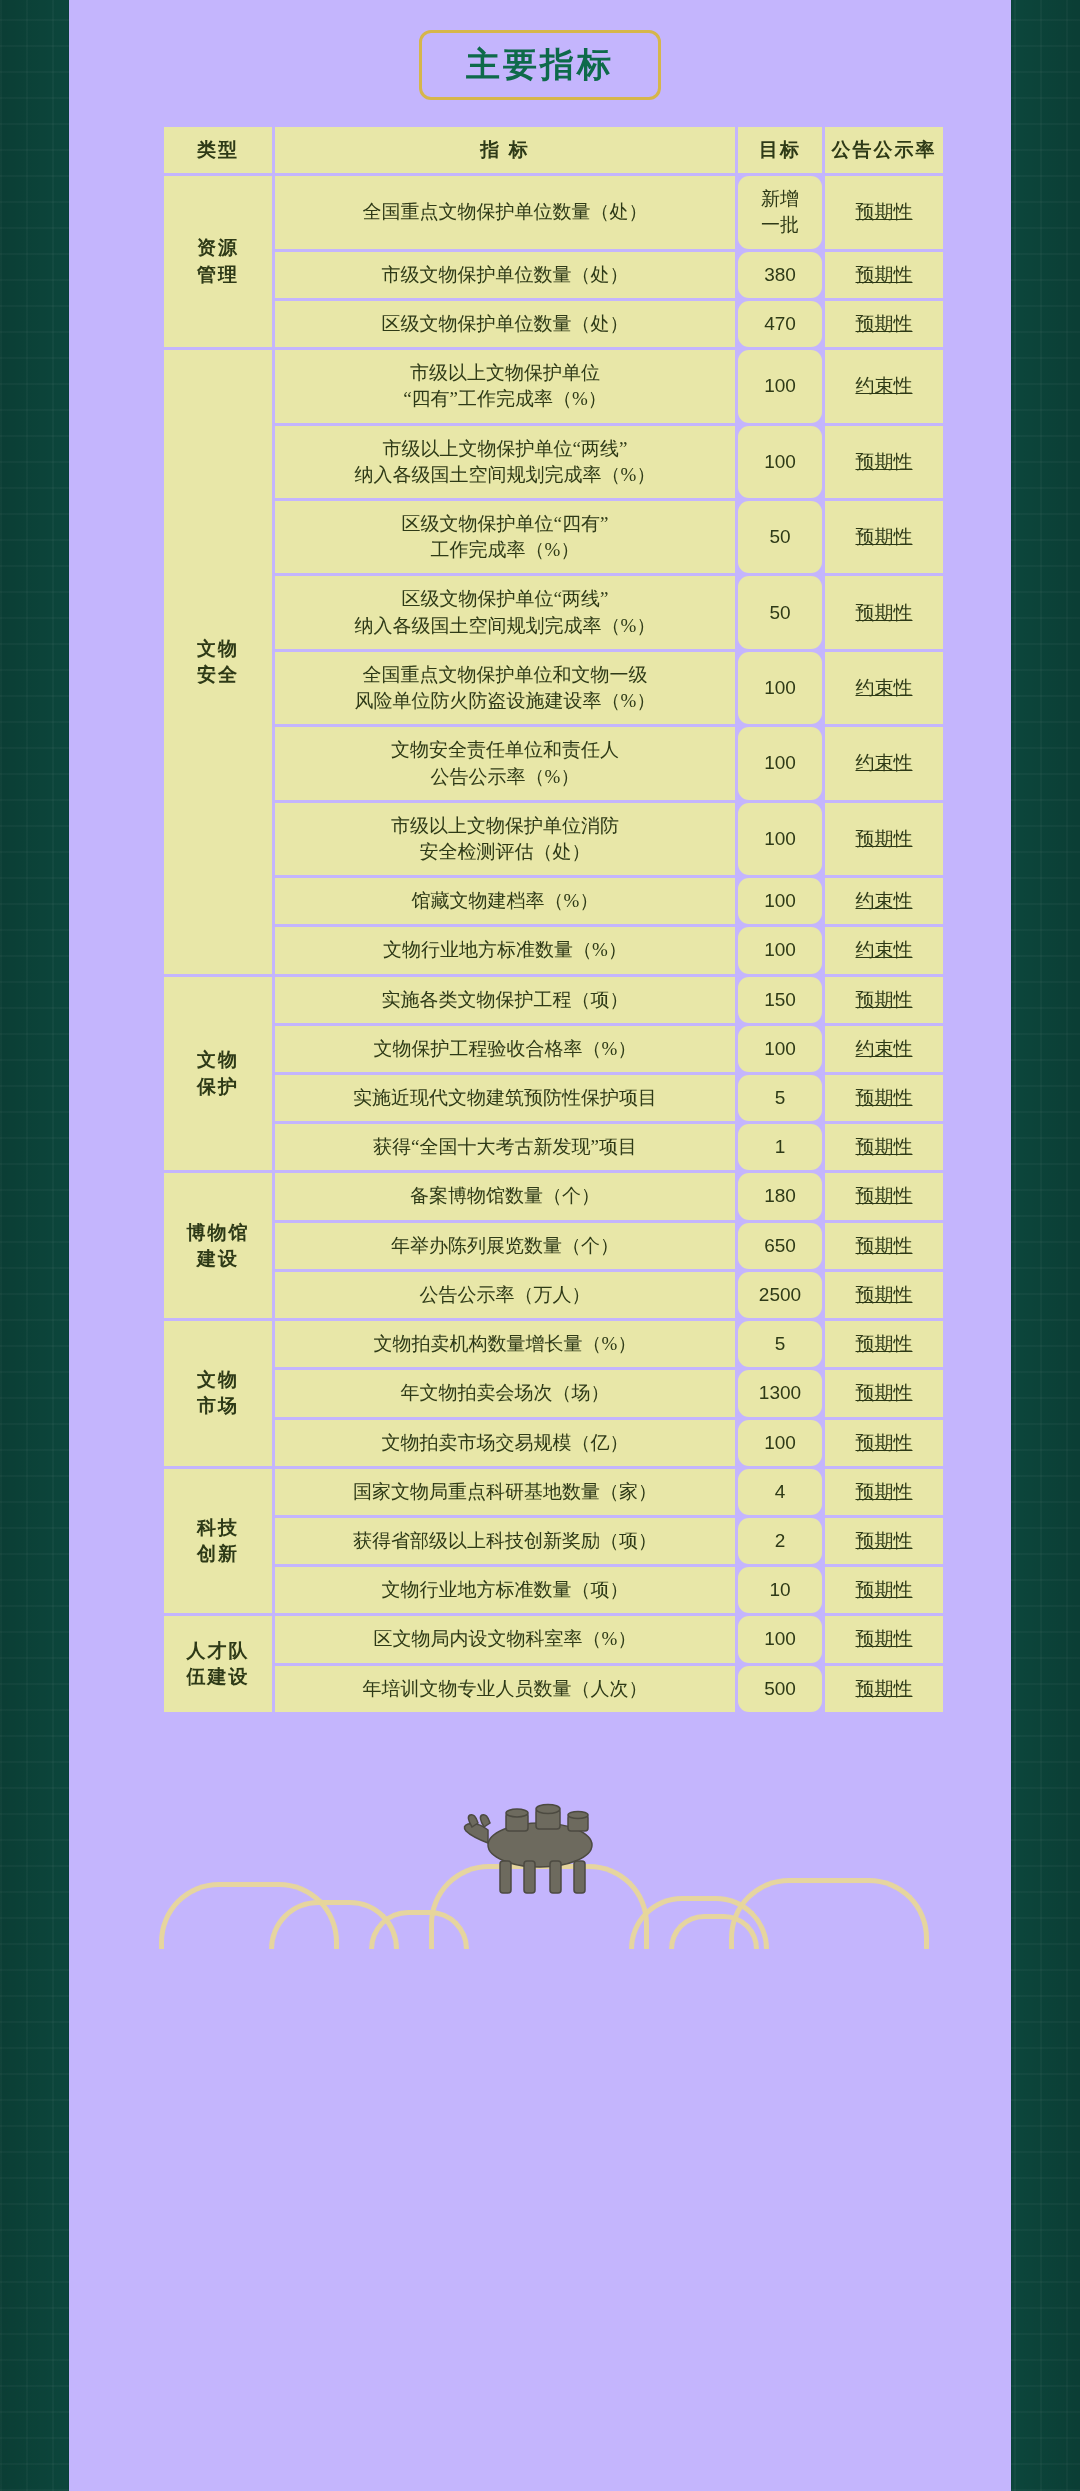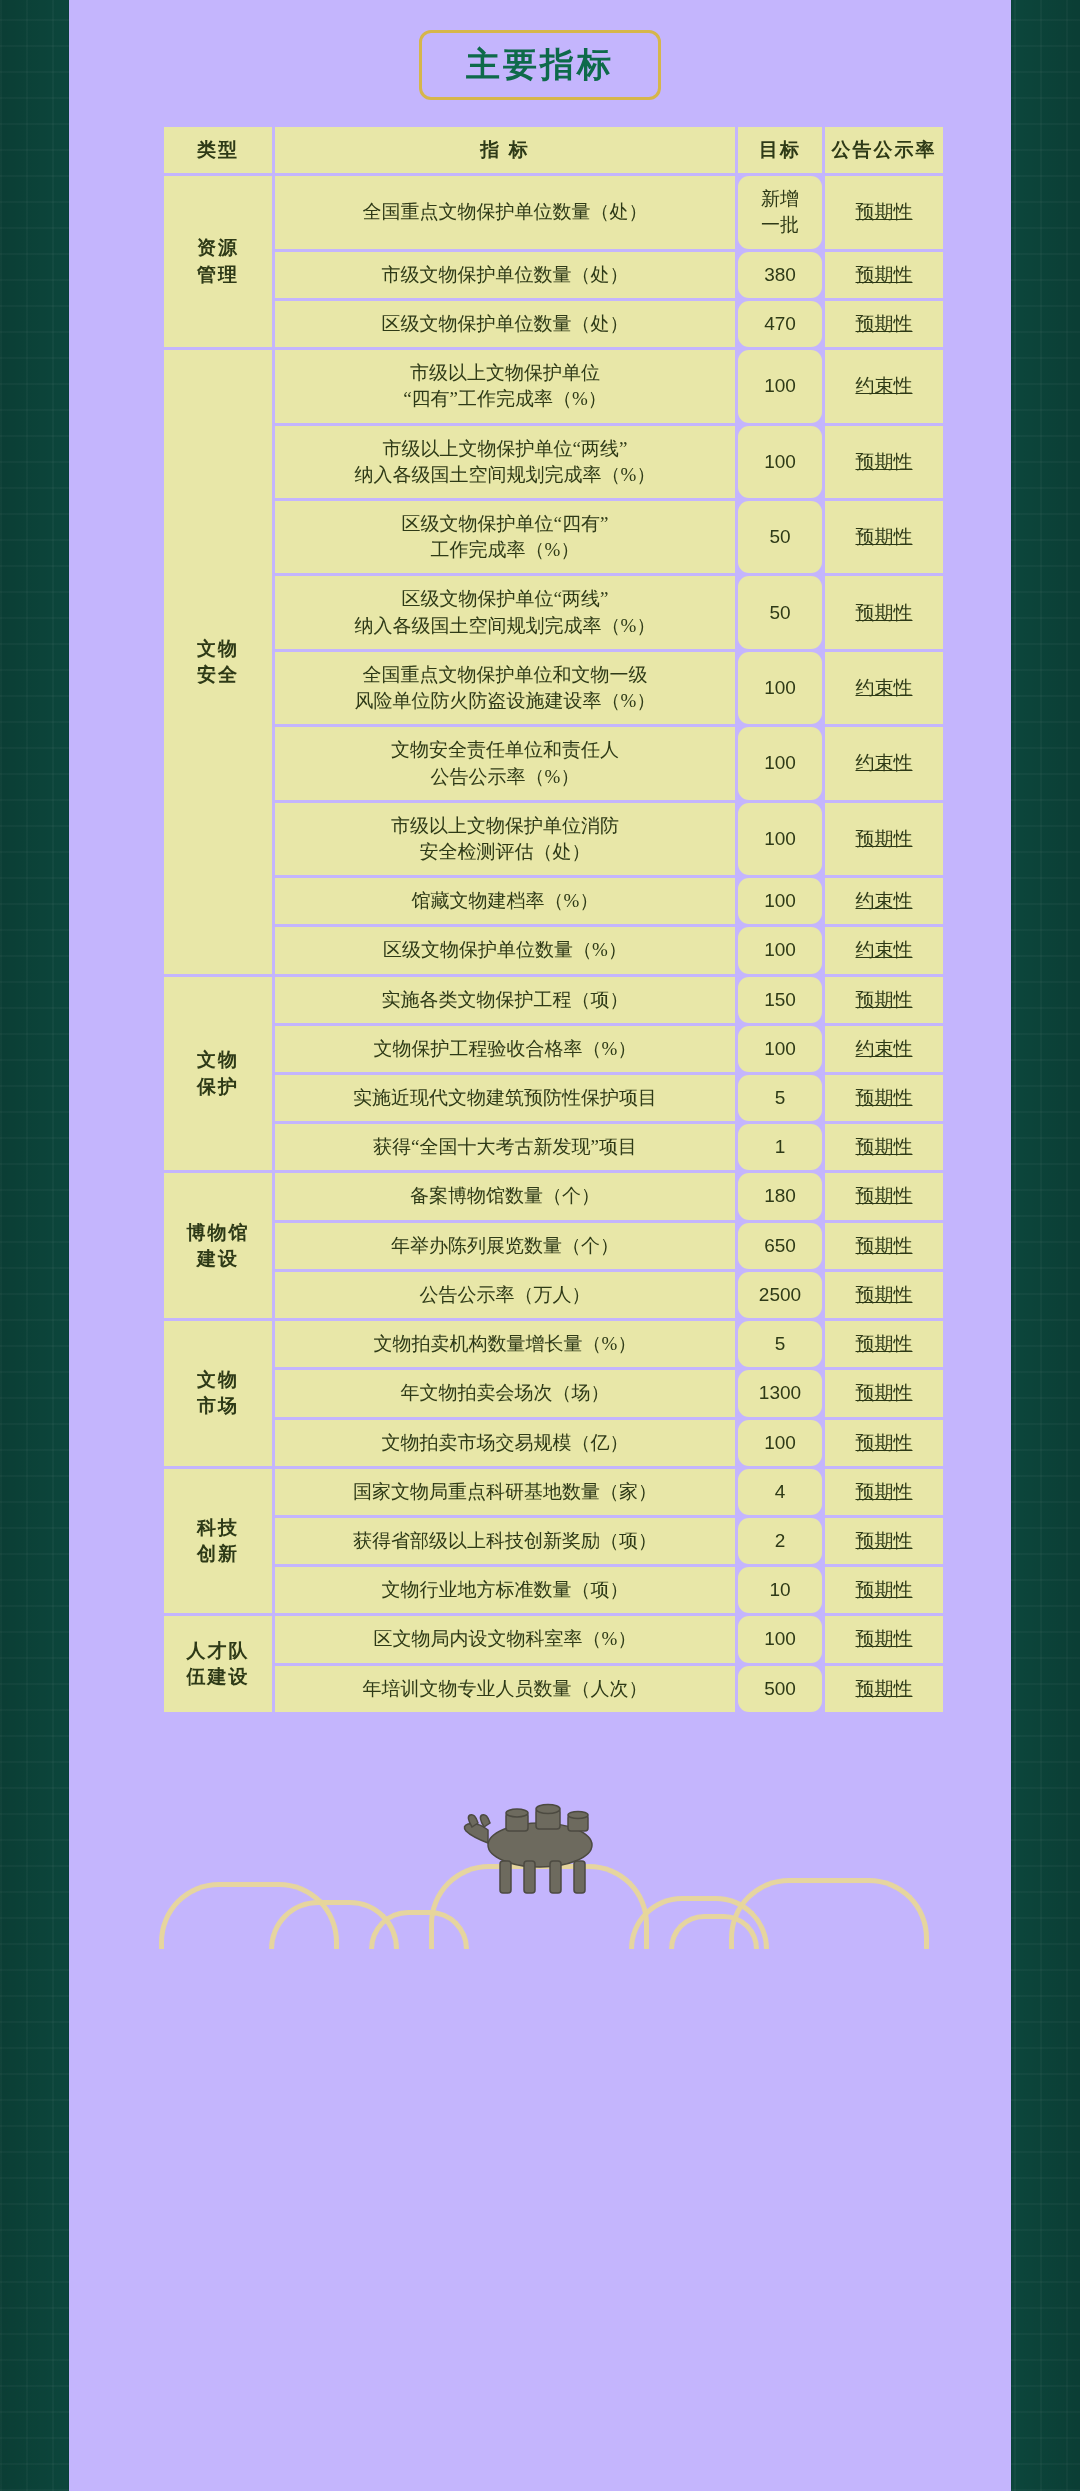--- a/index.html
+++ b/index.html
@@ -240,21 +240,21 @@
             <td class="ind">市级以上文物保护单位消防<br>安全检测评估（处）</td>
             <td class="target">100</td>
             <td class="attr">预期性</td>
           </tr>
           <tr>
             <td class="ind">馆藏文物建档率（%）</td>
             <td class="target">100</td>
             <td class="attr">约束性</td>
           </tr>
           <tr>
-            <td class="ind">区级文物保护单位数量（%）</td>
+            <td class="ind">文物行业地方标准数量（%）</td>
             <td class="target">100</td>
             <td class="attr">约束性</td>
           </tr>
           <tr>
             <td class="cat" rowspan="4">文物<br>保护</td>
             <td class="ind">实施各类文物保护工程（项）</td>
             <td class="target">150</td>
             <td class="attr">预期性</td>
           </tr>
           <tr>

